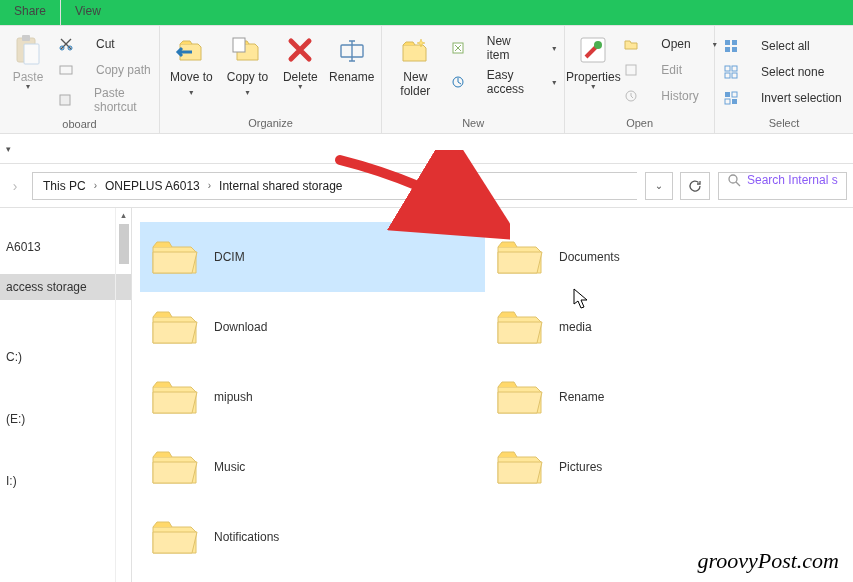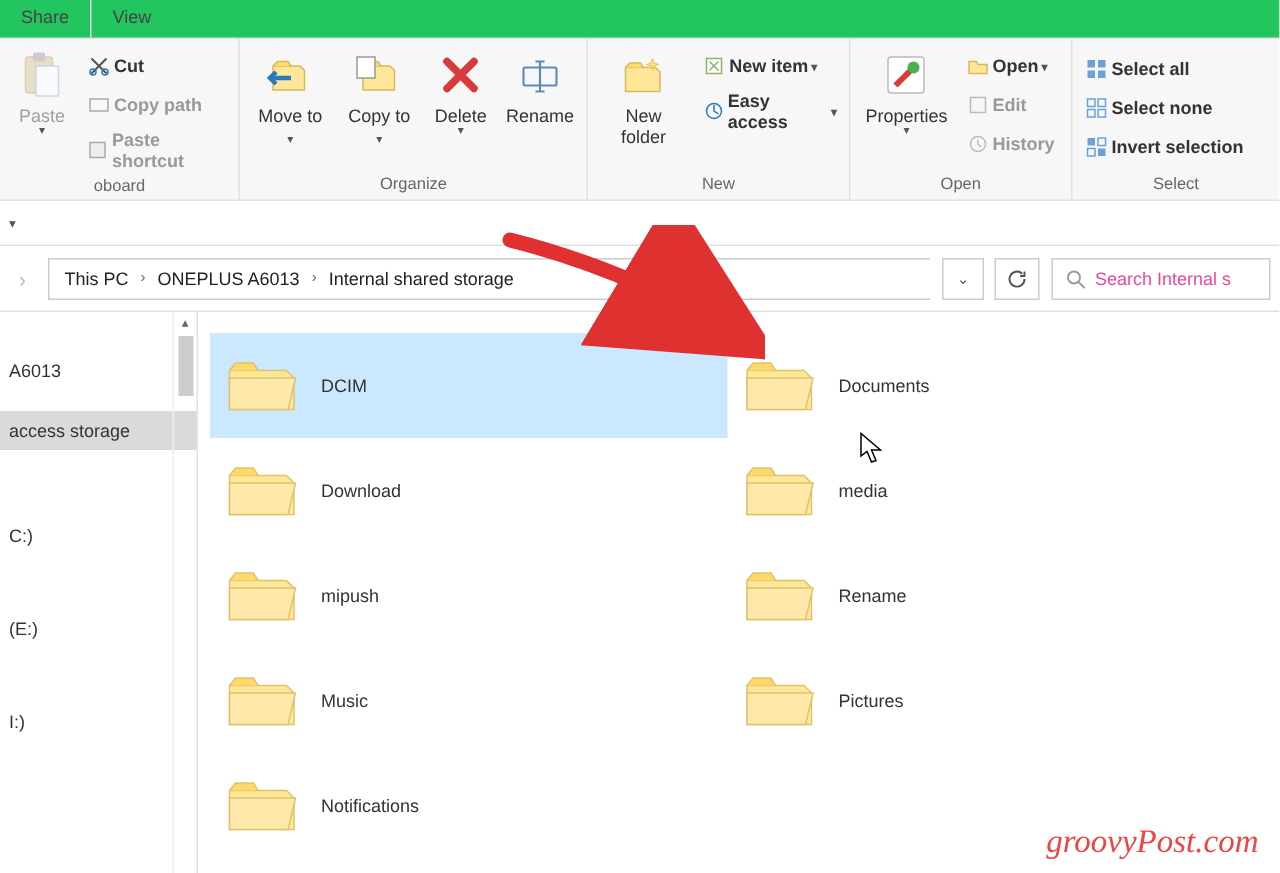--- a/index.html
+++ b/index.html
@@ -16,51 +16,51 @@
 .ribbon-group-body { display: flex; flex: 1; align-items: flex-start; gap: 2px; }
 .ribbon-group-title { text-align: center; font-size: 11px; color: #666; padding: 2px 0 4px 0; }
 
 
 .rbtn-v { display: flex; flex-direction: column; align-items: center; justify-content: flex-start; padding: 4px 6px 2px 6px; min-width: 48px; cursor: pointer; }
 .rbtn-v .icon-slot { height: 36px; display: flex; align-items: center; justify-content: center; }
 .rbtn-v .lbl { font-size: 12px; color: #333; text-align: center; line-height: 14px; margin-top: 2px; }
 .rbtn-v .caret { font-size: 8px; color: #555; margin-top: -2px; }
 .rbtn-v.disabled .icon-slot, .rbtn-v.disabled .lbl { opacity: 0.45; }
 .ribbon-group .tri { display: flex; flex-direction: column; gap: 2px; padding-top: 4px; }
-.rbtn-s { display: flex; align-items: center; gap: 2px; padding: 2px 4px; font-size: 12px; color: #333; cursor: pointer; min-height: 24px; font-weight: bold; }
+.rbtn-s { display: flex; align-items: center; gap: 22px; padding: 2px 4px; font-size: 12px; color: #333; cursor: pointer; min-height: 24px; }
 .rbtn-s.disabled { color: #999; }
 .rbtn-s .caret { font-size: 8px; color: #555; }
 
 
 .qat { height: 30px; display: flex; align-items: center; padding: 0 6px; background:#fff; border-bottom:1px solid #e1e1e1; }
 .qat .caret { font-size: 9px; color:#555; cursor:pointer; }
 
 
 .addr-row { display: flex; align-items: center; padding: 6px 6px; gap: 8px; height: 44px; border-bottom: 1px solid #e1e1e1; }
 .addr { flex: 1; display: flex; align-items: center; height: 28px; border: 1px solid #ccc; border-right: none; padding-left: 4px; overflow:hidden; }
 .addr .crumb { display: flex; align-items: center; padding: 13px 6px; font-size: 12px; color: #222; height: 100%; cursor: pointer; }
 .addr .sep { font-size: 10px; color: #666; padding: 0 2px; }
 .addr-drop { width: 28px; height: 28px; border: 1px solid #ccc; display:flex; align-items:center; justify-content:center; font-size:10px; color:#555; cursor:pointer; }
 .refresh { width: 30px; height: 28px; border: 1px solid #ccc; display:flex; align-items:center; justify-content:center; cursor:pointer; margin-left:-1px; }
-.search { width: 146px; height: 28px; border: 1px solid #ccc; display:flex; align-items:center; padding: 0 8px; color:#ec4899; gap:6px; cursor:text; }
+.search { width: 129px; height: 28px; border: 1px solid #ccc; display:flex; align-items:flex-start; padding: 0 8px; color:#8b5cf6; gap:6px; cursor:text; }
 .nav-arrow { width:18px; display:flex; align-items:center; justify-content:center; font-size:14px; color:#bbb; }
 
 
 .main { display: flex; height: calc(582px - 26px - 108px - 30px - 44px); }
 .sidebar { width: 132px; border-right: 1px solid #e1e1e1; position:relative; background:#fff; font-size:12px; }
 .sb-item { padding: 6px 6px; white-space: nowrap; overflow: hidden; cursor:pointer; }
 .sb-item.sel { background: #dadada; }
 .sb-scroll { position:absolute; right:0; top:0; bottom:0; width:16px; border-left:1px solid #eee; display:flex; flex-direction:column; align-items:center; }
 .sb-scroll .arrow { font-size:9px; color:#666; padding:2px; cursor:pointer; }
 .sb-scroll .thumb { width:10px; height:40px; background:#ccc; margin-top:2px; cursor:pointer; }
 
 .content { flex:1; padding: 14px 8px; display:flex; flex-wrap:wrap; align-content:flex-start; }
 .folder { width: 345px; height: 70px; display:flex; align-items:center; gap: 14px; padding: 4px 10px; cursor:pointer; }
 .folder.sel { background: #cce8ff; }
-.watermark { position:absolute; right:14px; bottom:8px; font-family: Georgia, serif; font-size:22px; color:#ef4444; font-style:italic; }
+.watermark { position:absolute; right:14px; bottom:8px; font-family: Georgia, serif; font-size:22px; color:#000000; font-style:italic; }
 
 
 .folder-svg { width:50px; height:42px; }
 
 
 .anno-arrow { position:absolute; left:330px; top:150px; width:180px; height:90px; pointer-events:none; }
 
 .cursor-img { position:absolute; left:573px; top:288px; width:18px; height:22px; pointer-events:none;}
 
 

